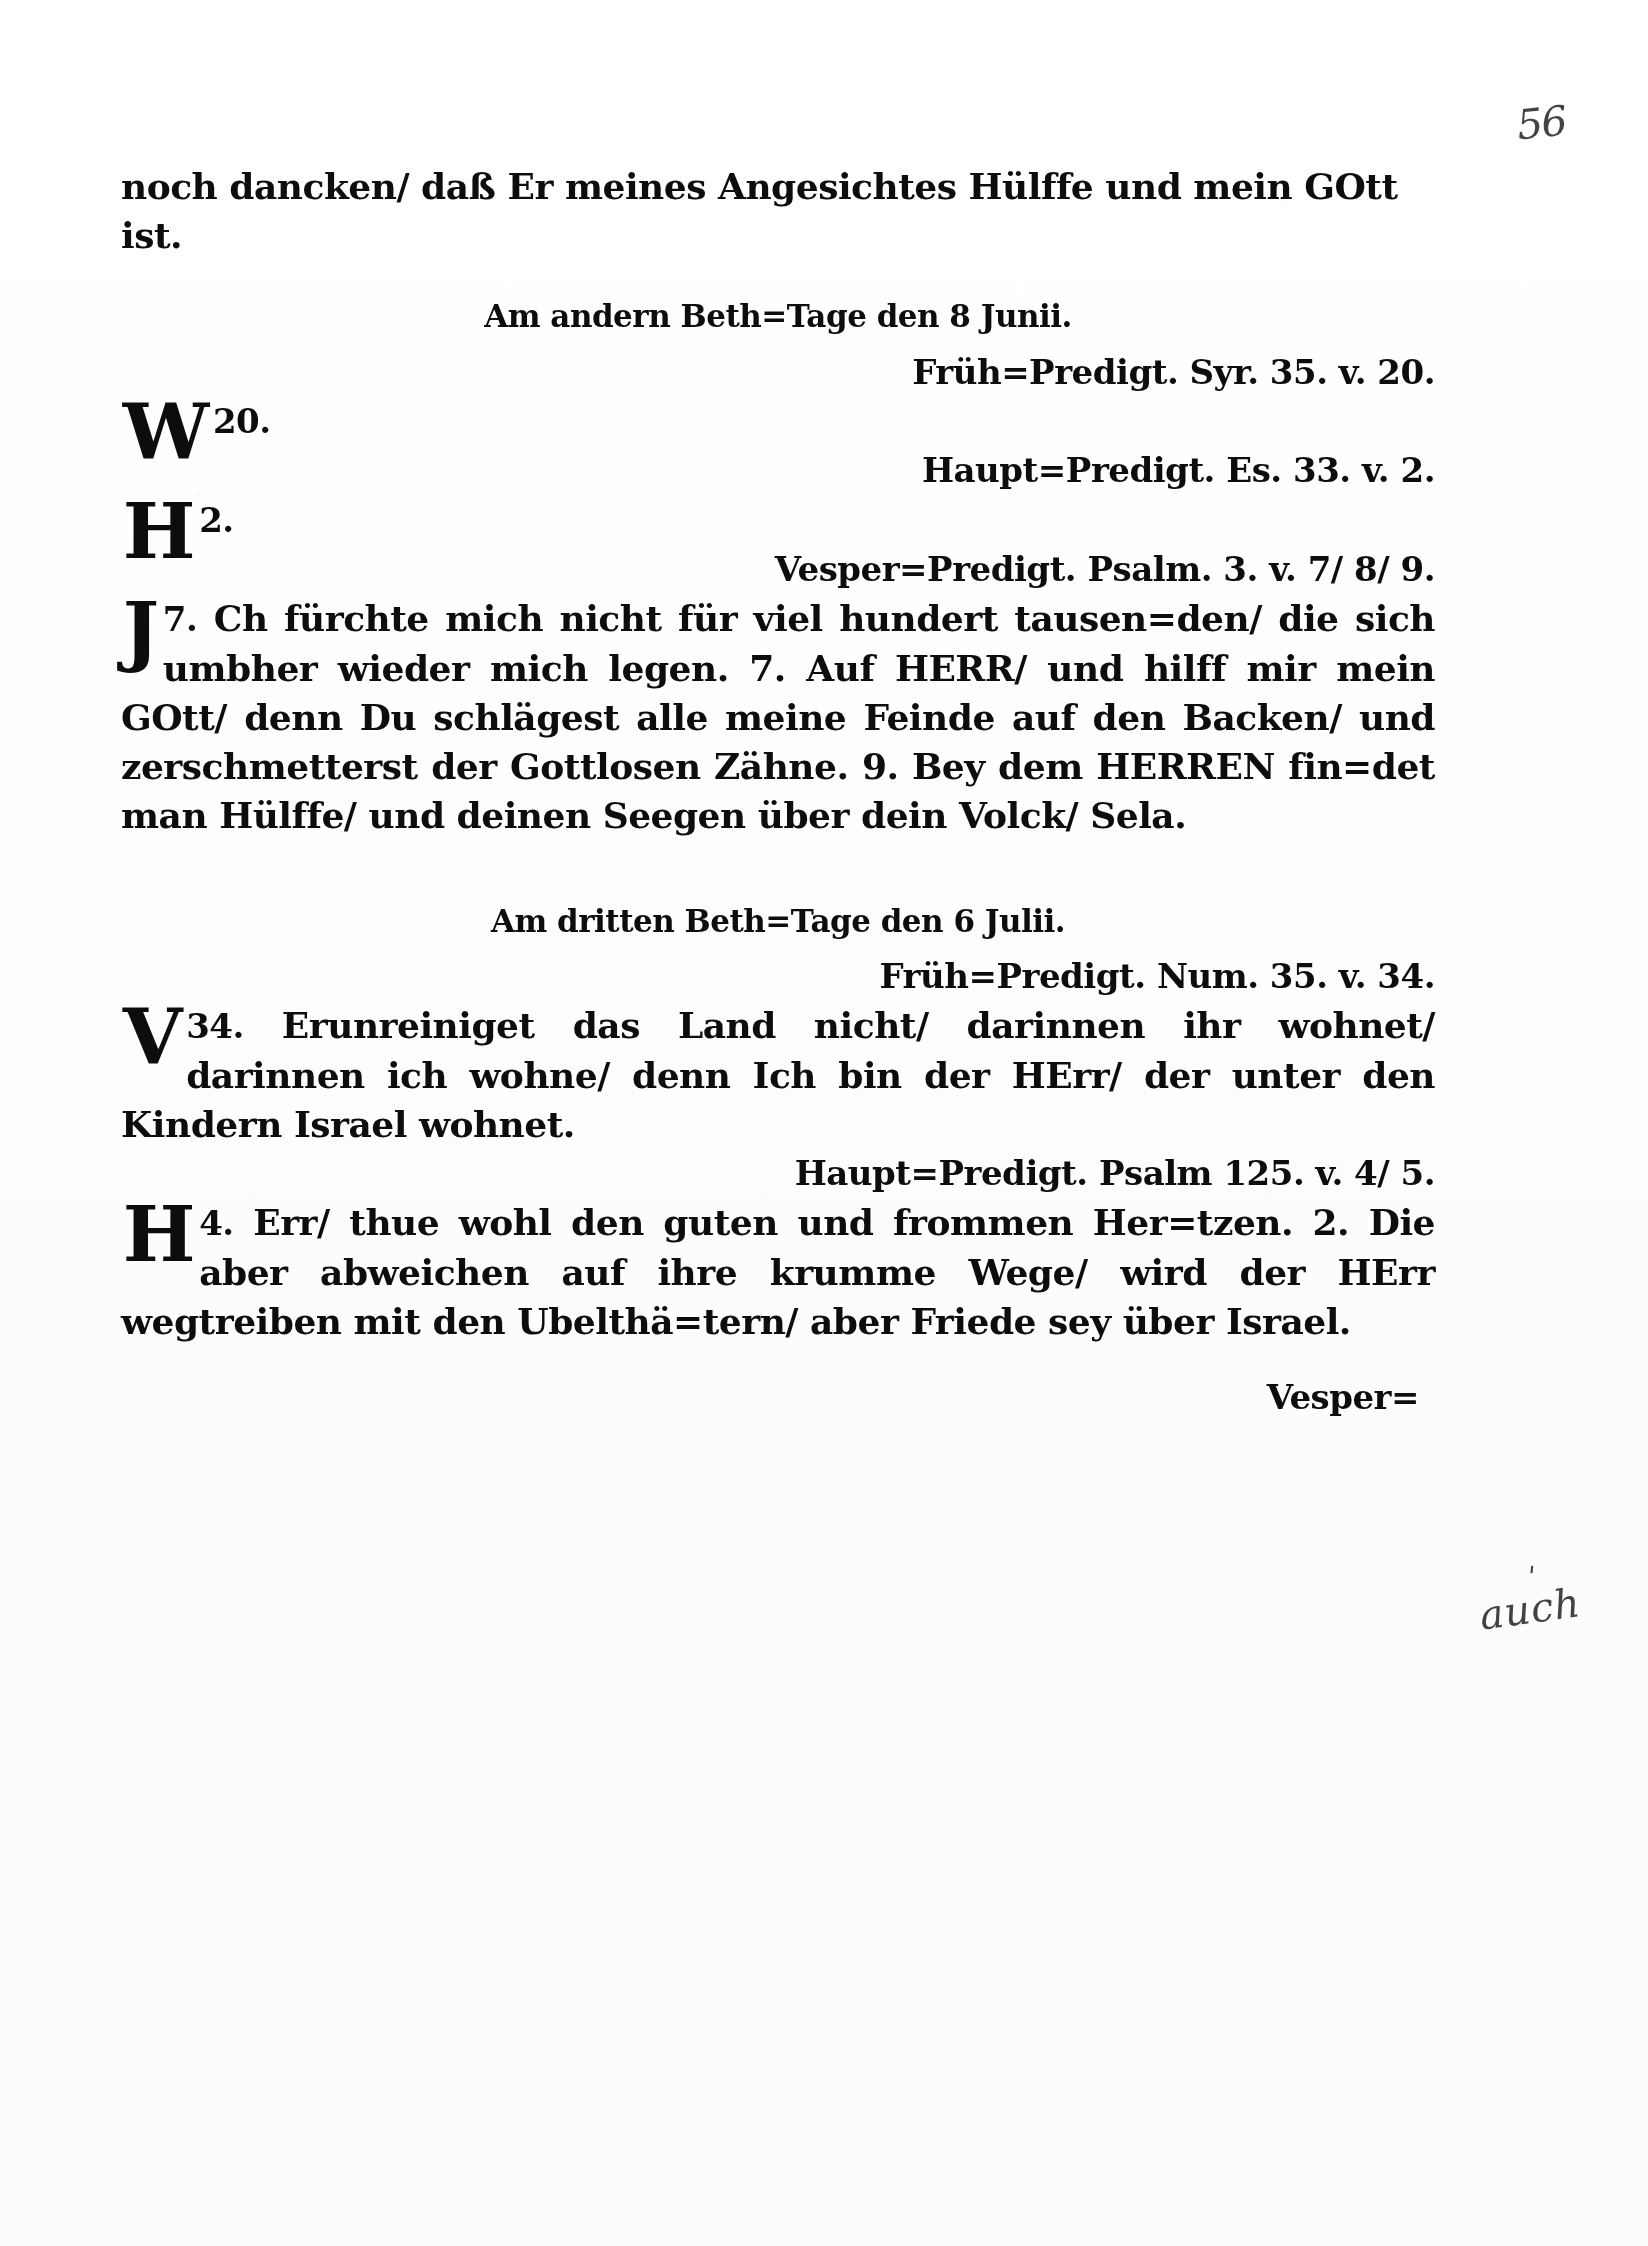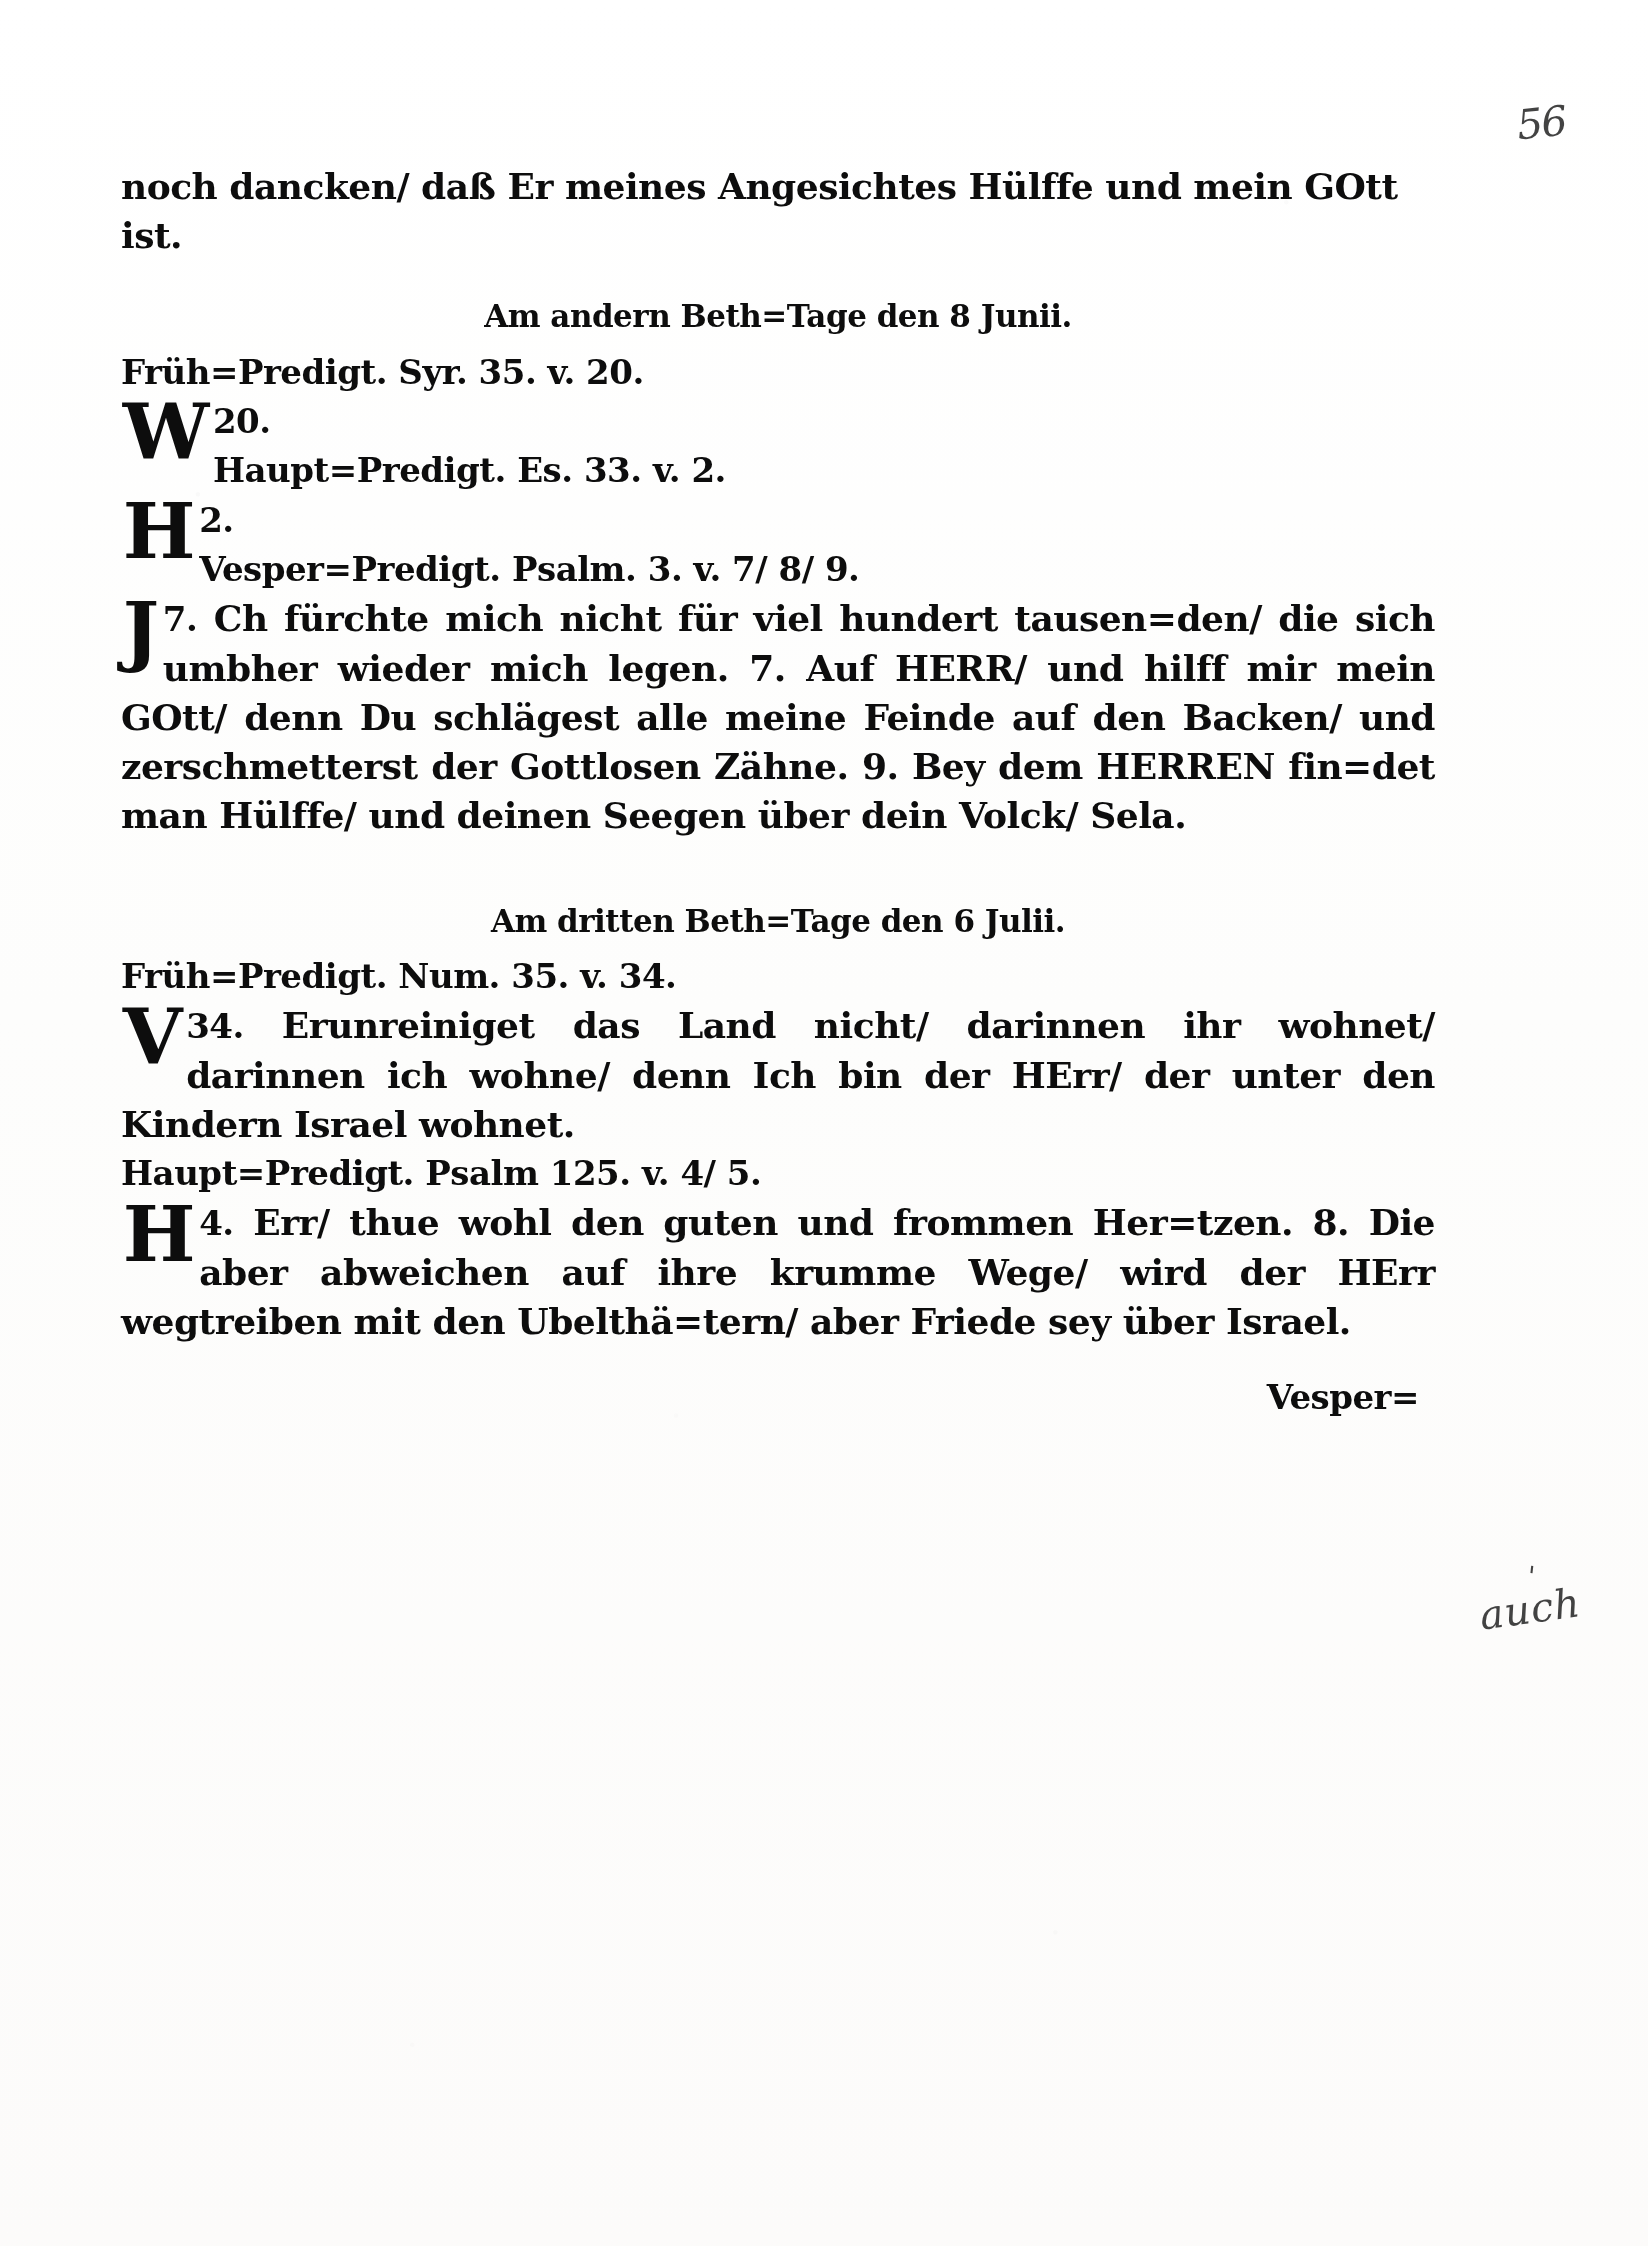--- a/index.html
+++ b/index.html
@@ -69,21 +69,21 @@
     font-size: 31px;
     line-height: 59px;
     text-align: center;
     margin: 27px 0 3.6px 0;
     letter-spacing: -0.5px;
   }
 
   .sub-head {
     font-size: 34px;
     line-height: 45px;
-    text-align: left;
+    text-align: right;
     margin: 1.8px 0 1.8px 0;
   }
 
   .verse {
     position: relative;
     margin: 0 0 1.8px 0;
   }
 
   .verse-num {
     font-size: 34px;
@@ -185,20 +185,20 @@
     <div class="fraktur body-line justify verse">
       <span class="verse-num">34.</span>
       <span class="dropcap">V</span>
       <span>Erunreiniget das Land nicht/ darinnen ihr wohnet/ darinnen ich wohne/ denn Ich bin der HErr/ der unter den Kindern Israel wohnet.</span>
     </div>
 
     <h3 class="fraktur sub-head">Haupt=Predigt. Psalm 125. v. 4/ 5.</h3>
     <div class="fraktur body-line justify verse">
       <span class="verse-num">4.</span>
       <span class="dropcap">H</span>
-      <span>Err/ thue wohl den guten und frommen Her=tzen.   8. Die aber abweichen auf ihre krumme Wege/ wird der HErr wegtreiben mit den Ubelthä=tern/ aber Friede sey über Israel.</span>
+      <span>Err/ thue wohl den guten und frommen Her=tzen.   2. Die aber abweichen auf ihre krumme Wege/ wird der HErr wegtreiben mit den Ubelthä=tern/ aber Friede sey über Israel.</span>
     </div>
 
     <div class="fraktur vesper-line">Vesper=</div>
 
   </div>
 </div>
 
 
 </body></html>

